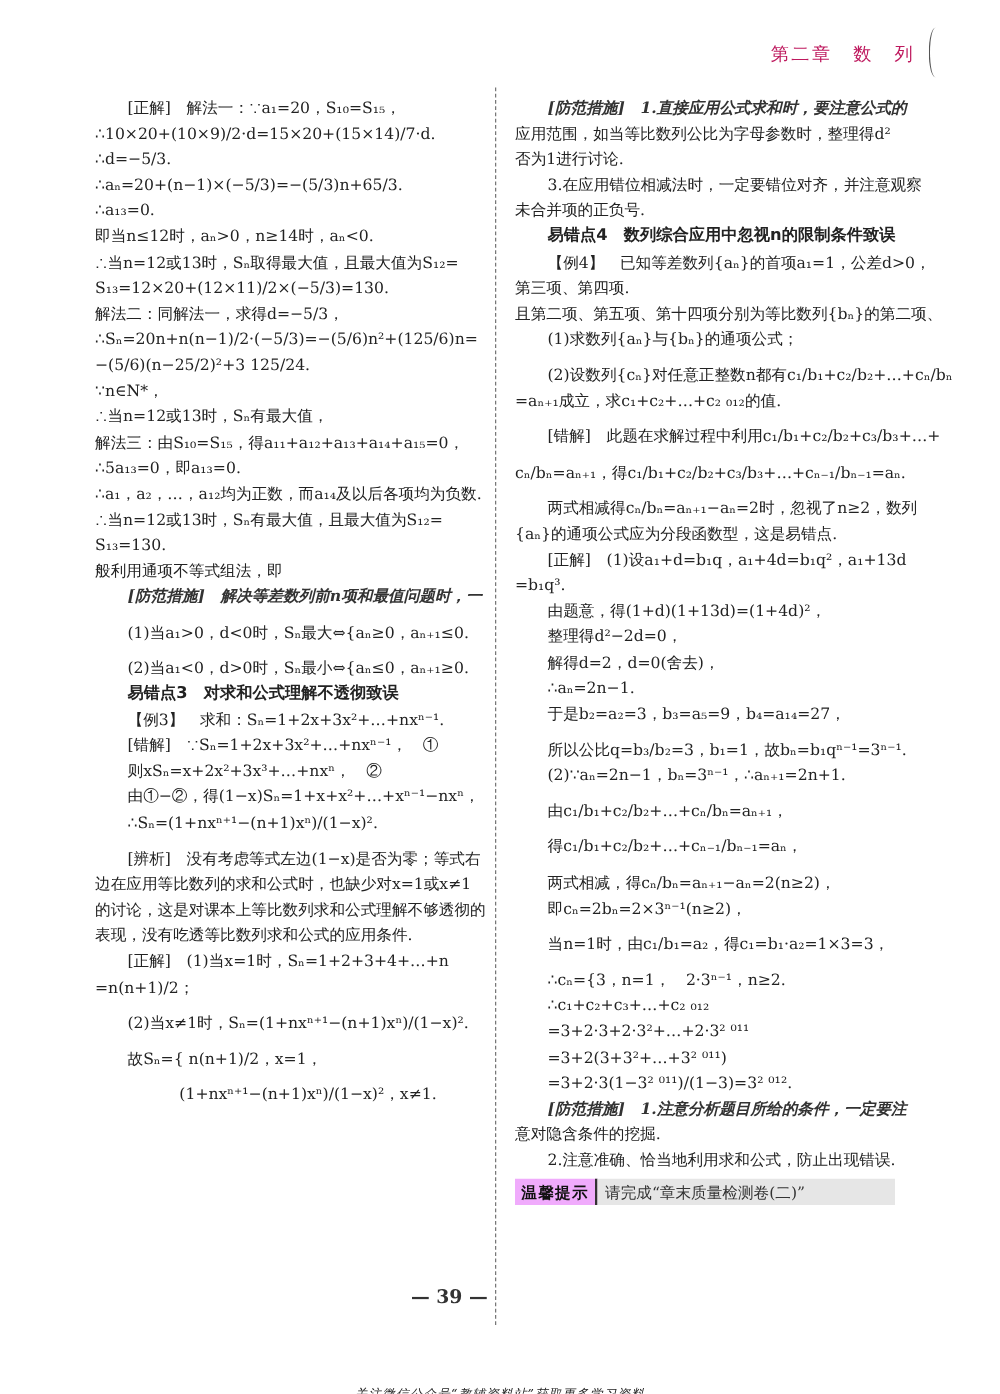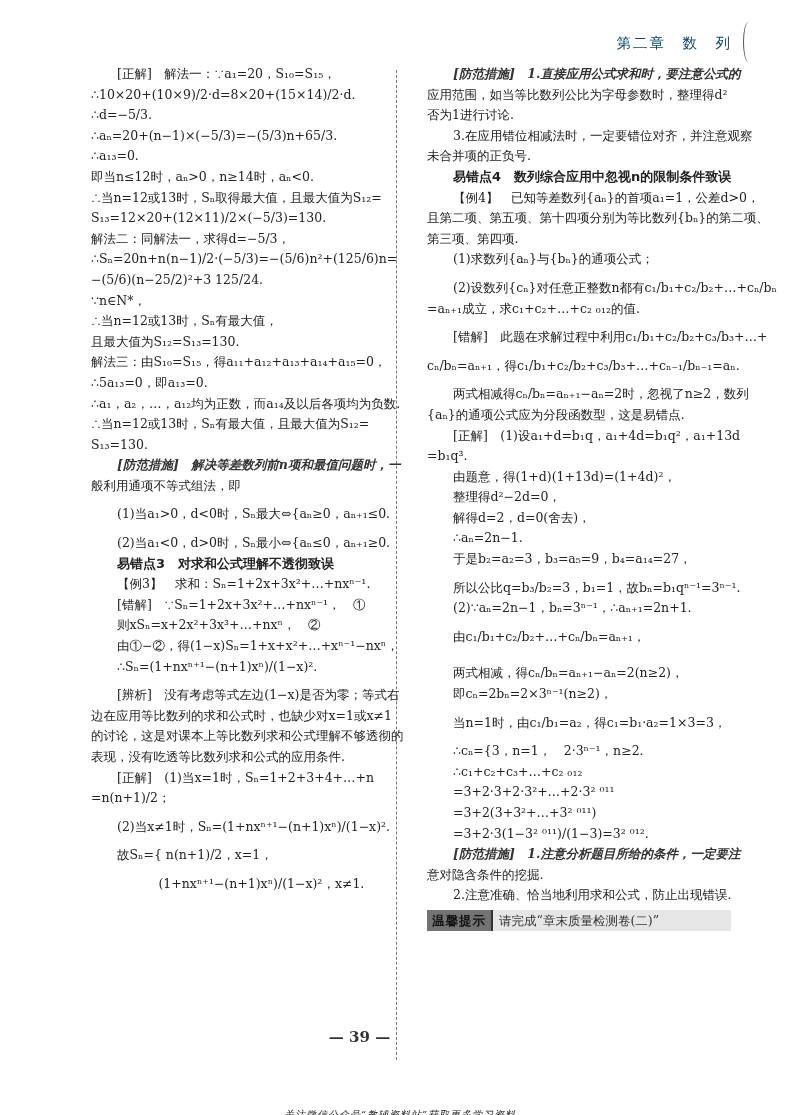--- a/index.html
+++ b/index.html
@@ -1,67 +1,66 @@
 <!DOCTYPE html>
 <html><head>
 <meta charset="utf-8">
 <style>
   html,body{margin:0;padding:0;background:#fff;}
   body{width:800px;height:1115px;position:relative;overflow:hidden;
        font-family:"DejaVu Serif","Liberation Serif",serif;color:#222;font-size:12.5px;}
-  .header{position:absolute;top:34px;right:68px;font-size:14.5px;letter-spacing:2px;color:#0c4a6e;}
+  .header{position:absolute;top:34px;right:68px;font-size:14.5px;letter-spacing:2px;color:#be185d;}
   .header .paren{position:absolute;right:-22px;top:-12px;width:10px;height:40px;
        border-left:1.5px solid #555;border-radius:50% 0 0 50%;}
-  .col{position:absolute;top:64px;line-height:20.6px;margin-left:15px;}
+  .col{position:absolute;top:76px;line-height:20.6px;}
   .col.left{left:76px;width:306px;}
   .col.right{left:412px;width:312px;}
   .divider{position:absolute;left:396px;top:70px;height:990px;border-left:1px dashed #777;}
   .ln{white-space:nowrap;}
   .ind{padding-left:26px;}
   .tag-b{font-weight:bold;font-style:italic;color:#333;}
   .heading{font-family:"DejaVu Sans","Liberation Sans",sans-serif;font-weight:bold;font-size:13px;padding-left:26px;}
   .spacer{height:8px;}
   .tip{margin-top:4px;margin-left:0;display:flex;align-items:stretch;height:21px;width:304px;}
-  .tip .l{background:#737373;color:#111;font-weight:bold;padding:0 5px;line-height:21px;letter-spacing:1px;border-right:2px solid #333;}
+  .tip .l{background:#f0abfc;color:#111;font-weight:bold;padding:0 5px;line-height:21px;letter-spacing:1px;border-right:2px solid #333;}
   .tip .r{background:#e6e6e6;flex:1;padding-left:6px;line-height:21px;color:#333;}
   .pageno{position:absolute;top:1028px;left:0;width:719px;text-align:center;font-weight:bold;font-size:15px;color:#333;}
   .footer{position:absolute;top:1084px;left:0;width:800px;text-align:center;font-size:10px;font-style:italic;color:#222;letter-spacing:1px;margin-top:24px;}
 </style>
 </head>
 <body>
 
 <div class="header">
   <span>第二章　数　列</span>
   <span class="paren"></span>
 </div>
 
 <div class="divider"></div>
 
 <div class="col left">
   <div class="ln ind">[正解]　解法一：∵a₁=20，S₁₀=S₁₅，</div>
-  <div class="ln">∴10×20+(10×9)/2·d=8×20+(15×14)/2·d.</div>
+  <div class="ln">∴10×20+(10×9)/2·d=15×20+(15×14)/7·d.</div>
   <div class="ln">∴d=−5/3.</div>
   <div class="ln">∴aₙ=20+(n−1)×(−5/3)=−(5/3)n+65/3.</div>
   <div class="ln">∴a₁₃=0.</div>
   <div class="ln">即当n≤12时，aₙ&gt;0，n≥14时，aₙ&lt;0.</div>
   <div class="ln">∴当n=12或13时，Sₙ取得最大值，且最大值为S₁₂=</div>
   <div class="ln">S₁₃=12×20+(12×11)/2×(−5/3)=130.</div>
   <div class="ln">解法二：同解法一，求得d=−5/3，</div>
   <div class="ln">∴Sₙ=20n+n(n−1)/2·(−5/3)=−(5/6)n²+(125/6)n=</div>
   <div class="ln">−(5/6)(n−25/2)²+3 125/24.</div>
   <div class="ln">∵n∈N*，</div>
   <div class="ln">∴当n=12或13时，Sₙ有最大值，</div>
-  <div class="ln">且最大值为S₁₂=S₁₃=130.</div>
   <div class="ln">解法三：由S₁₀=S₁₅，得a₁₁+a₁₂+a₁₃+a₁₄+a₁₅=0，</div>
   <div class="ln">∴5a₁₃=0，即a₁₃=0.</div>
   <div class="ln">∴a₁，a₂，…，a₁₂均为正数，而a₁₄及以后各项均为负数.</div>
   <div class="ln">∴当n=12或13时，Sₙ有最大值，且最大值为S₁₂=</div>
   <div class="ln">S₁₃=130.</div>
+  <div class="ln">般利用通项不等式组法，即</div>
   <div class="ln ind tag-b">[防范措施]　解决等差数列前n项和最值问题时，一</div>
-  <div class="ln">般利用通项不等式组法，即</div>
   <div class="spacer"></div>
   <div class="ln ind">(1)当a₁&gt;0，d&lt;0时，Sₙ最大⇔{aₙ≥0，aₙ₊₁≤0.</div>
   <div class="spacer"></div>
   <div class="ln ind">(2)当a₁&lt;0，d&gt;0时，Sₙ最小⇔{aₙ≤0，aₙ₊₁≥0.</div>
   <div class="ln heading">易错点3　对求和公式理解不透彻致误</div>
   <div class="ln ind">【例3】　求和：Sₙ=1+2x+3x²+…+nxⁿ⁻¹.</div>
   <div class="ln ind">[错解]　∵Sₙ=1+2x+3x²+…+nxⁿ⁻¹，　①</div>
   <div class="ln ind">则xSₙ=x+2x²+3x³+…+nxⁿ，　②</div>
   <div class="ln ind">由①−②，得(1−x)Sₙ=1+x+x²+…+xⁿ⁻¹−nxⁿ，</div>
   <div class="ln ind">∴Sₙ=(1+nxⁿ⁺¹−(n+1)xⁿ)/(1−x)².</div>
@@ -81,22 +80,22 @@
 </div>
 
 <div class="col right">
   <div class="ln ind tag-b">[防范措施]　1.直接应用公式求和时，要注意公式的</div>
   <div class="ln">应用范围，如当等比数列公比为字母参数时，整理得d²</div>
   <div class="ln">否为1进行讨论.</div>
   <div class="ln ind">3.在应用错位相减法时，一定要错位对齐，并注意观察</div>
   <div class="ln">未合并项的正负号.</div>
   <div class="ln heading">易错点4　数列综合应用中忽视n的限制条件致误</div>
   <div class="ln ind">【例4】　已知等差数列{aₙ}的首项a₁=1，公差d&gt;0，</div>
+  <div class="ln">第三项、第四项.</div>
   <div class="ln">且第二项、第五项、第十四项分别为等比数列{bₙ}的第二项、</div>
-  <div class="ln">第三项、第四项.</div>
   <div class="ln ind">(1)求数列{aₙ}与{bₙ}的通项公式；</div>
   <div class="spacer"></div>
   <div class="ln ind">(2)设数列{cₙ}对任意正整数n都有c₁/b₁+c₂/b₂+…+cₙ/bₙ</div>
   <div class="ln">=aₙ₊₁成立，求c₁+c₂+…+c₂ ₀₁₂的值.</div>
   <div class="spacer"></div>
   <div class="ln ind">[错解]　此题在求解过程中利用c₁/b₁+c₂/b₂+c₃/b₃+…+</div>
   <div class="spacer"></div>
   <div class="ln">cₙ/bₙ=aₙ₊₁，得c₁/b₁+c₂/b₂+c₃/b₃+…+cₙ₋₁/bₙ₋₁=aₙ.</div>
   <div class="spacer"></div>
   <div class="ln ind">两式相减得cₙ/bₙ=aₙ₊₁−aₙ=2时，忽视了n≥2，数列</div>
@@ -107,20 +106,21 @@
   <div class="ln ind">整理得d²−2d=0，</div>
   <div class="ln ind">解得d=2，d=0(舍去)，</div>
   <div class="ln ind">∴aₙ=2n−1.</div>
   <div class="ln ind">于是b₂=a₂=3，b₃=a₅=9，b₄=a₁₄=27，</div>
   <div class="spacer"></div>
   <div class="ln ind">所以公比q=b₃/b₂=3，b₁=1，故bₙ=b₁qⁿ⁻¹=3ⁿ⁻¹.</div>
   <div class="ln ind">(2)∵aₙ=2n−1，bₙ=3ⁿ⁻¹，∴aₙ₊₁=2n+1.</div>
   <div class="spacer"></div>
   <div class="ln ind">由c₁/b₁+c₂/b₂+…+cₙ/bₙ=aₙ₊₁，</div>
   <div class="spacer"></div>
+  <div class="ln ind">得c₁/b₁+c₂/b₂+…+cₙ₋₁/bₙ₋₁=aₙ，</div>
   <div class="spacer"></div>
   <div class="ln ind">两式相减，得cₙ/bₙ=aₙ₊₁−aₙ=2(n≥2)，</div>
   <div class="ln ind">即cₙ=2bₙ=2×3ⁿ⁻¹(n≥2)，</div>
   <div class="spacer"></div>
   <div class="ln ind">当n=1时，由c₁/b₁=a₂，得c₁=b₁·a₂=1×3=3，</div>
   <div class="spacer"></div>
   <div class="ln ind">∴cₙ={3，n=1，　2·3ⁿ⁻¹，n≥2.</div>
   <div class="ln ind">∴c₁+c₂+c₃+…+c₂ ₀₁₂</div>
   <div class="ln ind">=3+2·3+2·3²+…+2·3² ⁰¹¹</div>
   <div class="ln ind">=3+2(3+3²+…+3² ⁰¹¹)</div>

